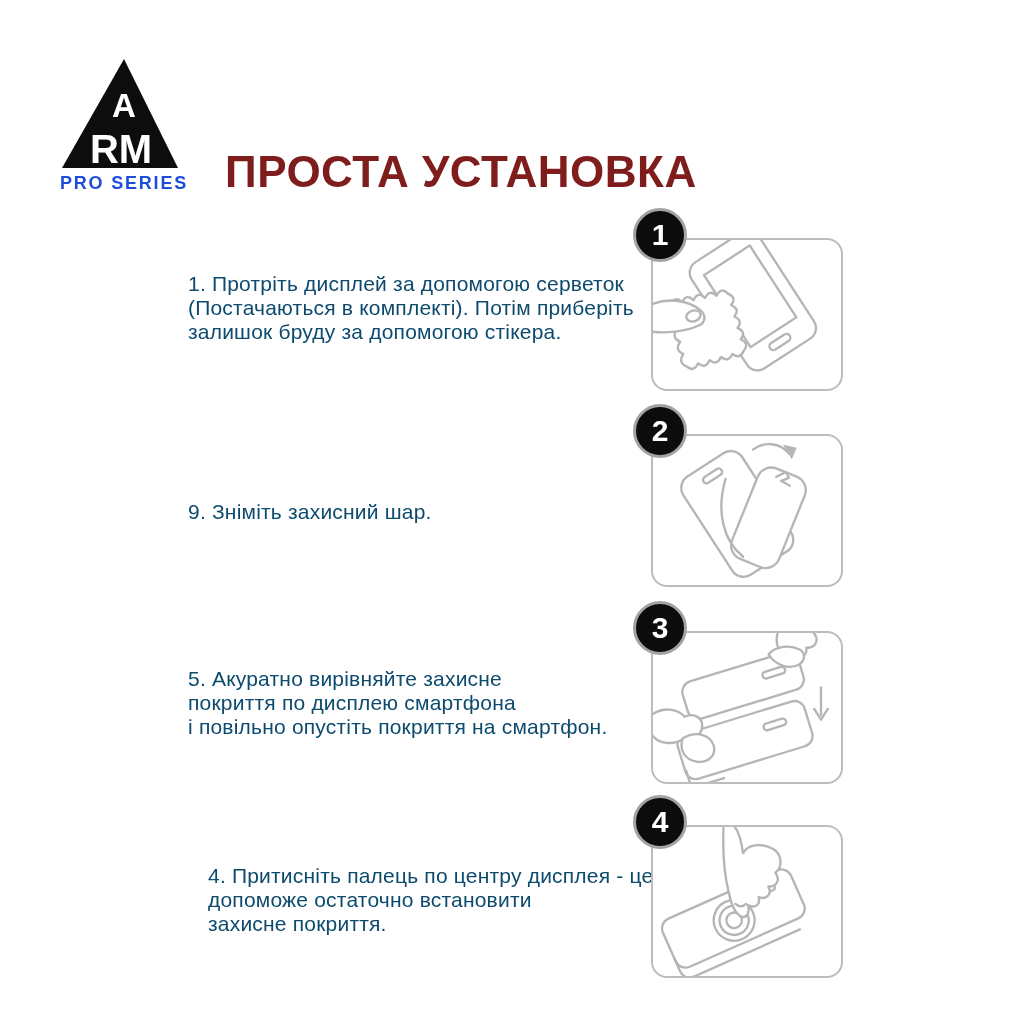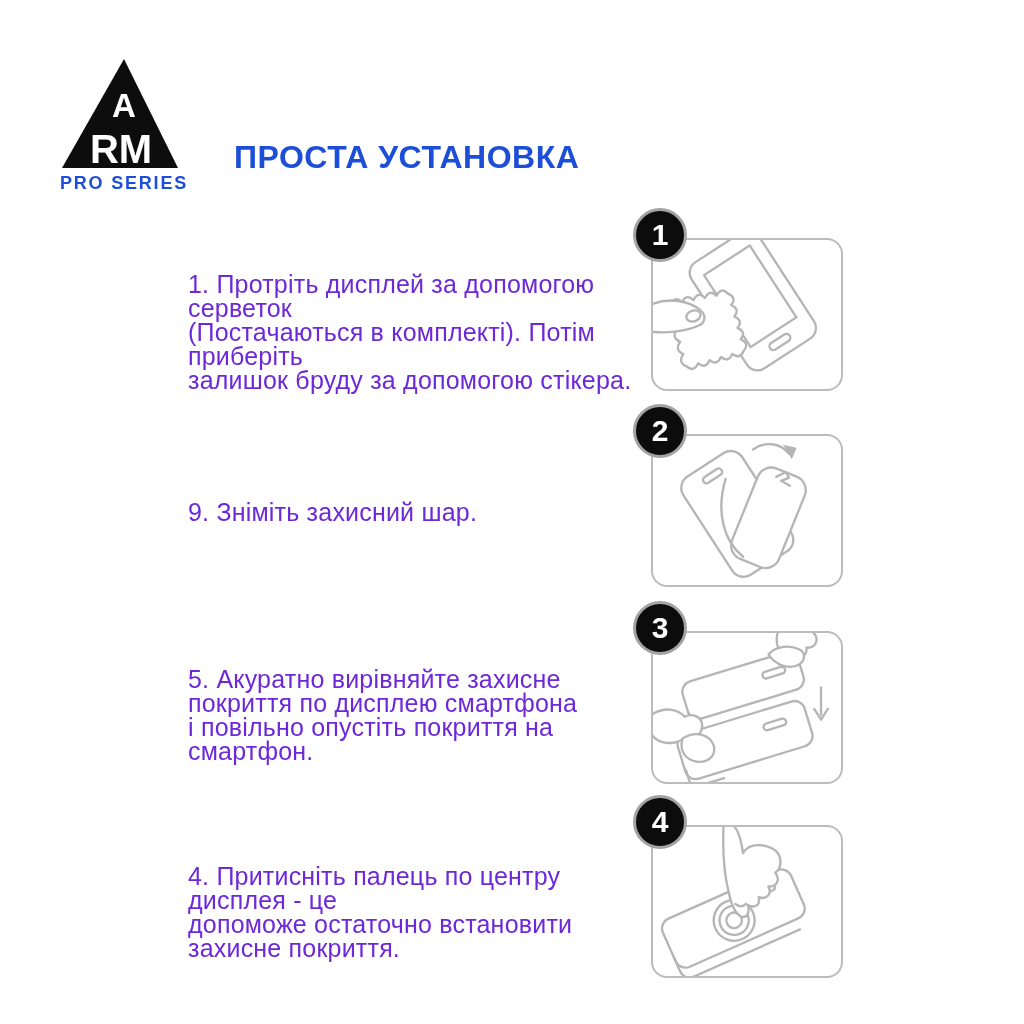--- a/index.html
+++ b/index.html
@@ -9,32 +9,32 @@
   }
   
   .logo{position:absolute;left:57px;top:55px;width:134px;}
   .logo svg{display:block;}
   .logo-sub{
     margin-top:2px;text-align:center;font-size:18px;font-weight:bold;
     letter-spacing:1.8px;color:#1d4ed8;white-space:nowrap;
   }
   
   .title{
-    position:absolute;left:234px;top:118px;font-size:32px;font-weight:800;
-    color:#1d4ed8;letter-spacing:0.5px;white-space:nowrap;
+    position:absolute;left:225px;top:118px;font-size:44px;font-weight:800;
+    color:#7f1d1d;letter-spacing:0.5px;white-space:nowrap;
   }
   
   .step-text{
-    position:absolute;left:188px;width:470px;font-size:25px;line-height:24px;
-    color:#6d28d9;white-space:pre-line;letter-spacing:0.2px;
+    position:absolute;left:188px;width:470px;font-size:21px;line-height:24px;
+    color:#0c4a6e;white-space:pre-line;letter-spacing:0.2px;
   }
   .step-text.t1{top:272px;}
   .step-text.t2{top:500px;}
   .step-text.t3{top:667px;}
-  .step-text.t4{top:864px;}
+  .step-text.t4{top:864px;margin-left:20px;}
   
   .illus-box{
     position:absolute;left:651px;width:192px;height:153px;background:#fff;
     border:2.5px solid #bcbcbc;border-radius:16px;box-sizing:border-box;
   }
   .illus-box.b1{top:238px;}
   .illus-box.b2{top:434px;}
   .illus-box.b3{top:631px;}
   .illus-box.b4{top:825px;}
   .illus-box svg{display:block;width:100%;height:100%;}

